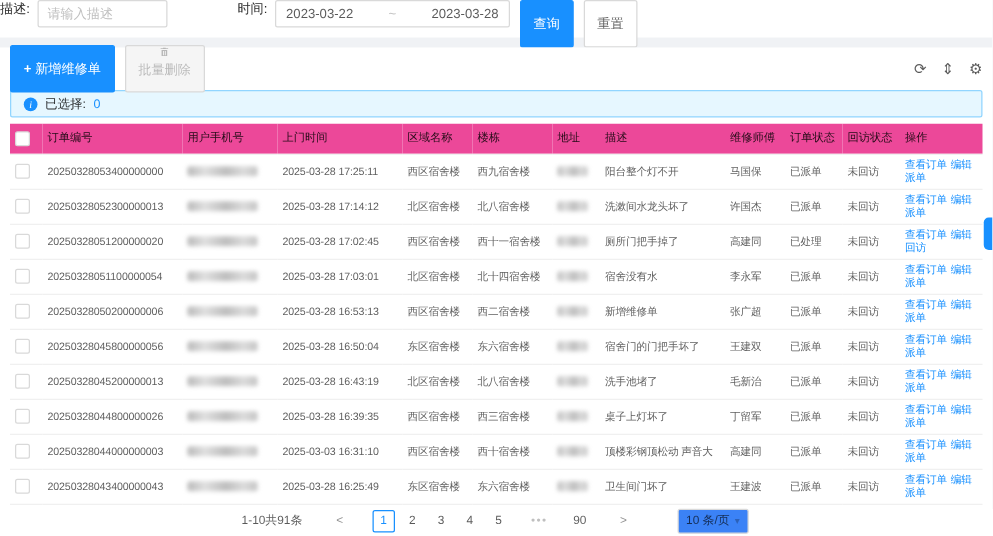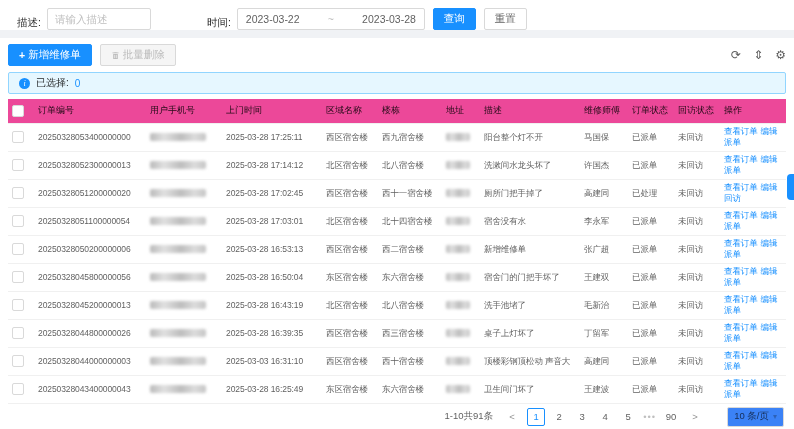--- a/index.html
+++ b/index.html
@@ -3,43 +3,43 @@
 <meta charset="utf-8">
 <style>
   * { margin:0; padding:0; box-sizing:border-box; }
   html,body { width:794px; height:429px; overflow:hidden; }
   body {
     font-family:"Liberation Sans","DejaVu Sans",sans-serif;
     font-size:10.5px; color:rgba(0,0,0,.65); background:#f0f2f5;
     position:relative;
   }
   
-  .filter-bar { background:#fff; height:30px; display:flex; align-items:flex-end; padding:0 17px; }
+  .filter-bar { background:#fff; height:30px; display:flex; align-items:flex-start; padding:0 0; }
   .filter-label { color:rgba(0,0,0,.85); margin-right:6px; white-space:nowrap; }
   .time-label { margin-left:56px; }
   .input {
     border:1px solid #d9d9d9; border-radius:2px; height:22px; padding:0 7px;
     font-size:10.5px; color:rgba(0,0,0,.65); outline:none;
     font-family:"Liberation Sans","DejaVu Sans",sans-serif;
   }
   .input::placeholder { color:#bfbfbf; }
   .desc-input { width:104px; }
   .range-picker {
     display:flex; align-items:center; border:1px solid #d9d9d9; border-radius:2px;
     height:22px; padding:0 8px; gap:8px; background:#fff; width:188px; justify-content:space-between;
   }
   .range-sep { color:#bfbfbf; }
   .btn {
-    height:22px; padding:0 10px; border-radius:2px; border:1px solid #d9d9d9;
+    height:38px; padding:0 10px; border-radius:2px; border:1px solid #d9d9d9;
     background:#fff; cursor:pointer; font-size:10.5px; color:rgba(0,0,0,.65);
     display:inline-flex; align-items:center; gap:3px; white-space:nowrap;
     font-family:"Liberation Sans","DejaVu Sans",sans-serif;
   }
   .btn-primary { background:#1890ff; border-color:#1890ff; color:#fff; }
-  .btn-disabled { background:#f5f5f5; color:rgba(0,0,0,.25); cursor:not-allowed; }
+  .btn-disabled { background:#f5f5f5; color:rgba(0,0,0,.25); cursor:not-allowed;flex-direction:column; }
   .search-btn { margin-left:8px; }
   .reset-btn { margin-left:8px; }
   
   .main { background:#fff; margin-top:8px; height:391px; padding:5px 8px 0; position:relative; }
   .toolbar { display:flex; align-items:center; height:24px; margin-bottom:5px; }
   .add-btn { margin-right:8px; }
   .plus { font-weight:bold; }
   .toolbar-icons { margin-left:auto; display:flex; align-items:center; gap:12px; color:rgba(0,0,0,.65); font-size:12px; }
   .t-icon { cursor:pointer; line-height:1; }
   .selection-bar {
@@ -72,21 +72,21 @@
   .blur-bar {
     height:8px; border-radius:2px;
     background:linear-gradient(90deg,#b9b9b9,#e0e0e0 25%,#bdbdbd 55%,#dcdcdc 80%,#c4c4c4);
     filter:blur(1.6px);
   }
   .blur-phone { width:56px; }
   .blur-address { width:24px; }
   .ops a.op-link { color:#1890ff; text-decoration:none; cursor:pointer; margin-right:3px; }
   
   .pagination {
-    display:flex; align-items:center; justify-content:flex-end; gap:6px;
+    display:flex; align-items:center; justify-content:center; gap:17px;
     height:26px; font-size:9.5px; color:rgba(0,0,0,.65); padding-right:2px;
   }
   .page-total { margin-right:4px; }
   .page-btn {
     min-width:18px; height:18px; display:inline-flex; align-items:center; justify-content:center;
     border-radius:2px; cursor:pointer; padding:0 3px;
   }
   .page-btn.active { border:1px solid #1890ff; color:#1890ff; background:#fff; }
   .page-nav { color:rgba(0,0,0,.45); }
   .page-ellipsis { color:rgba(0,0,0,.25); letter-spacing:1px; cursor:pointer; }

